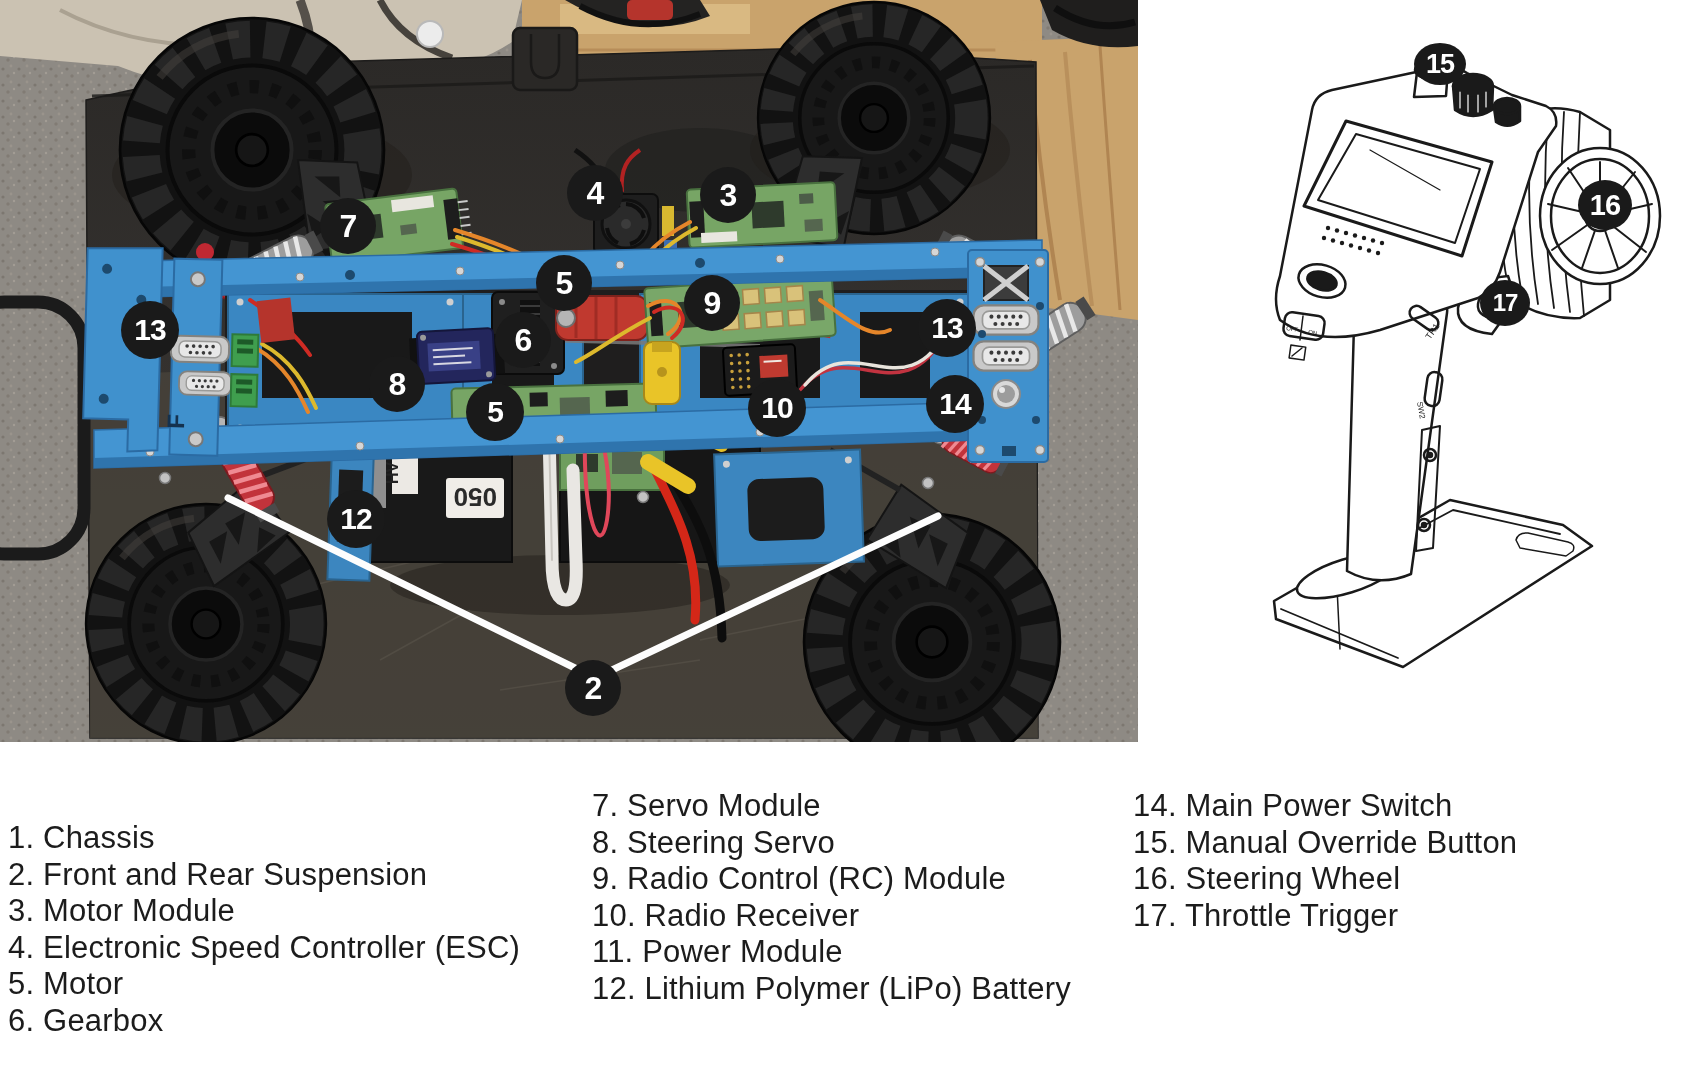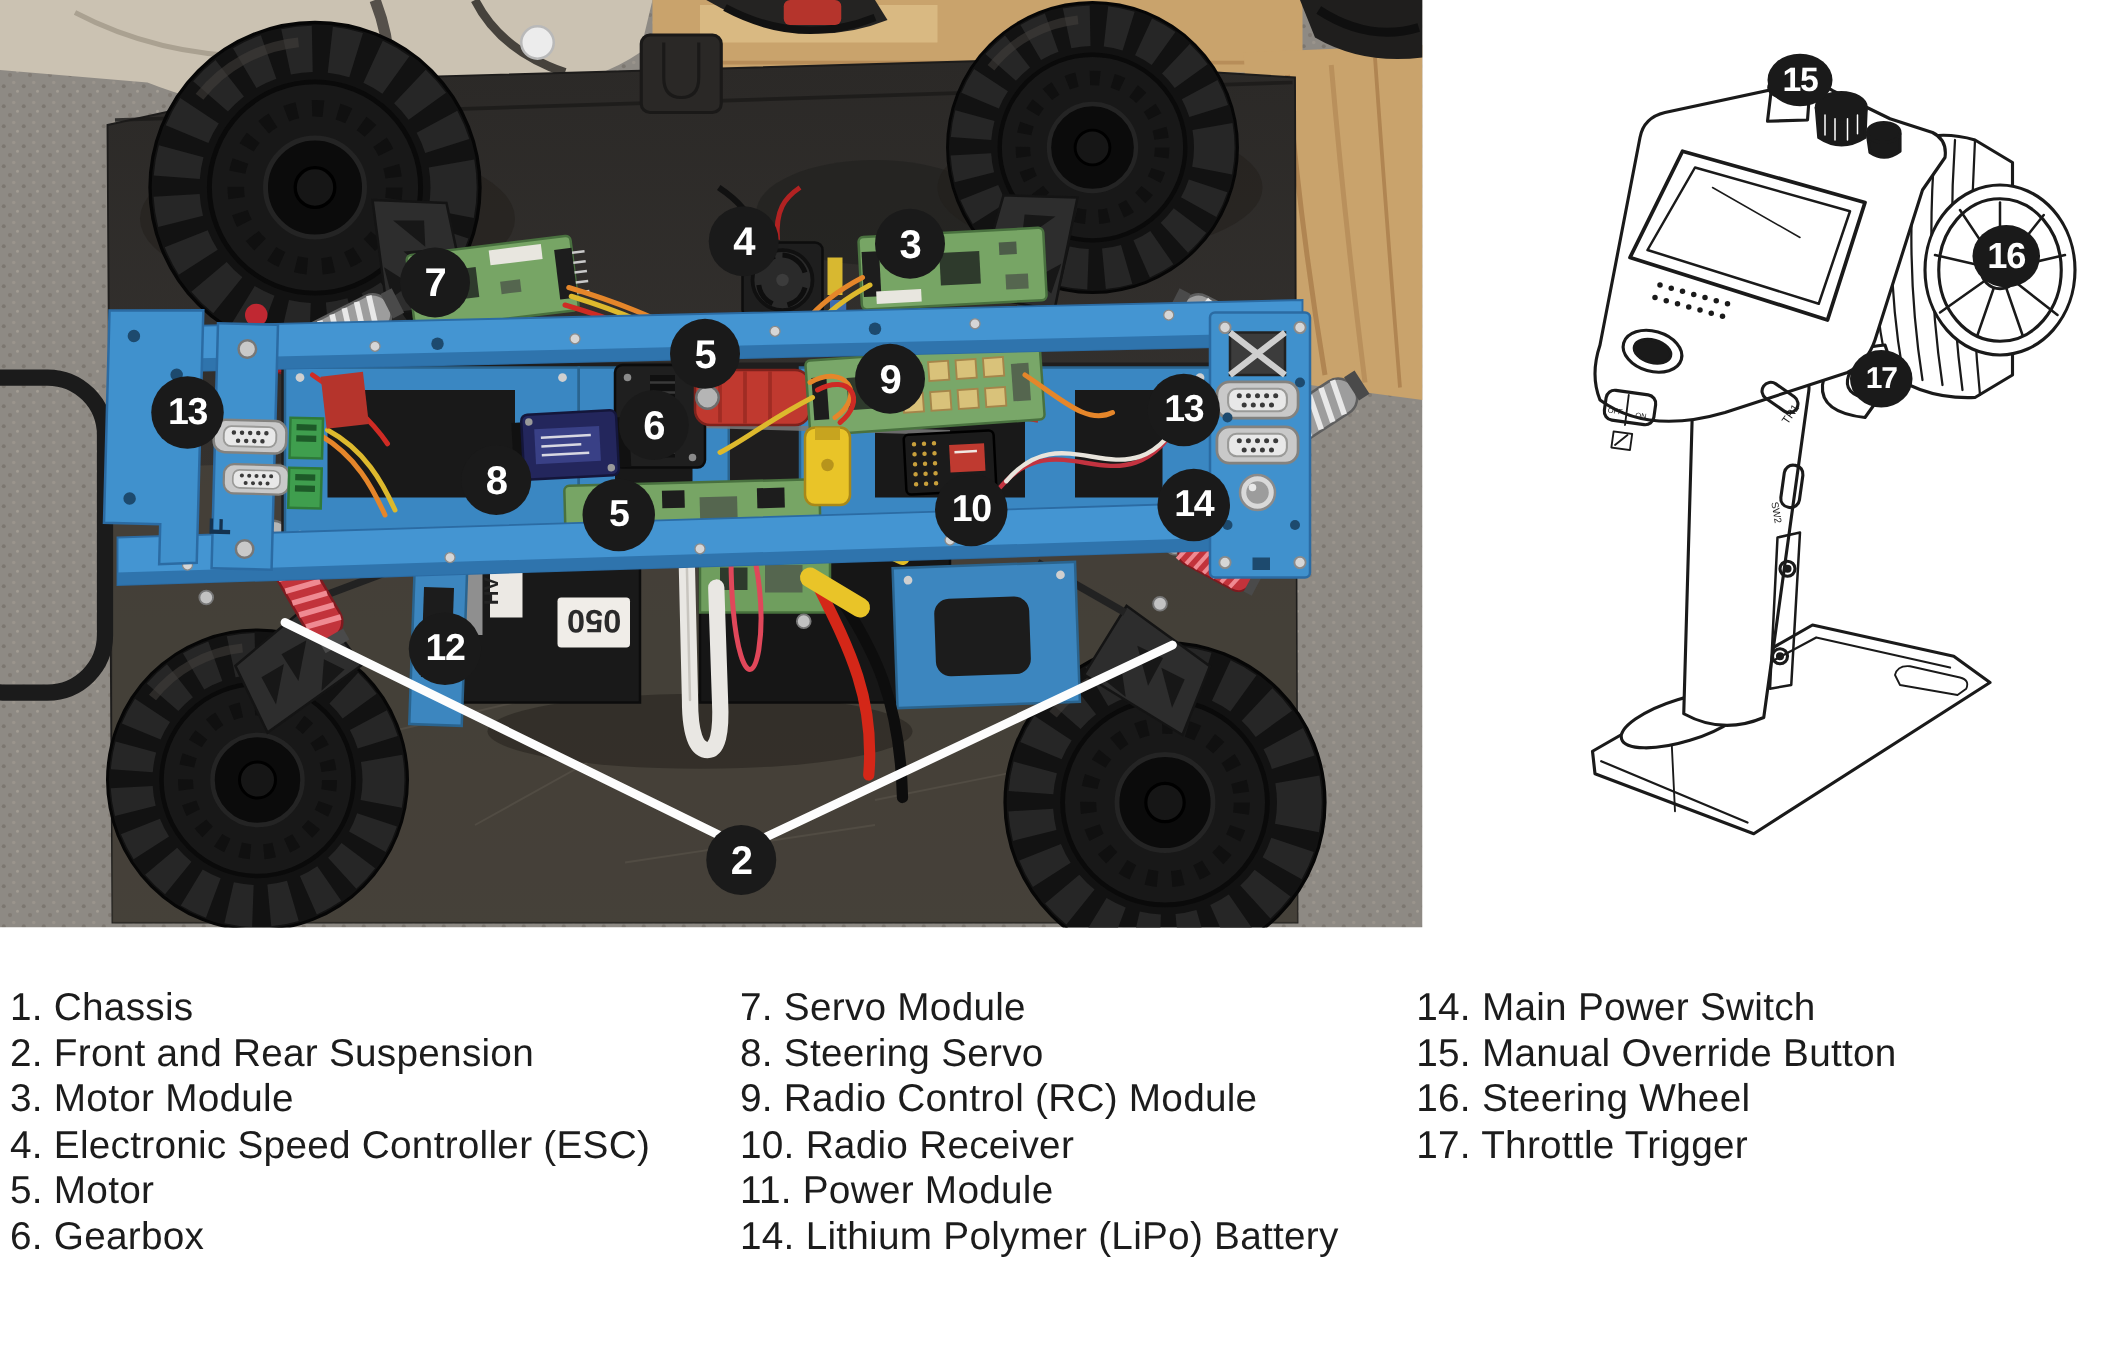--- a/index.html
+++ b/index.html
@@ -609,35 +609,35 @@
       <div class="callout" style="left: 327px; top: 490px; width: 58px; height: 58px; font-size: 30px;">12</div>
       <div class="callout" style="left: 121px; top: 301px; width: 58px; height: 58px; font-size: 30px;">13</div>
       <div class="callout" style="left: 918px; top: 299px; width: 58px; height: 58px; font-size: 30px;">13</div>
       <div class="callout" style="left: 926px; top: 375px; width: 58px; height: 58px; font-size: 30px;">14</div>
       <div class="callout" style="left: 1414px; top: 43px; width: 52px; height: 42px; font-size: 27px;">15</div>
       <div class="callout" style="left: 1578px; top: 180px; width: 54px; height: 50px; font-size: 29px;">16</div>
       <div class="callout" style="left: 1480px; top: 280px; width: 50px; height: 46px; font-size: 24px;">17</div>
     </div>
 
 <div class="legend" id="legend">
-      <div class="legend-col" style="left: 8px;">
+      <div class="legend-col" style="left: 8px; margin-top: 32px;">
         <div>1. Chassis</div>
         <div>2. Front and Rear Suspension</div>
         <div>3. Motor Module</div>
         <div>4. Electronic Speed Controller (ESC)</div>
         <div>5. Motor</div>
         <div>6. Gearbox</div>
       </div>
       <div class="legend-col" style="left: 592px;">
         <div>7. Servo Module</div>
         <div>8. Steering Servo</div>
         <div>9. Radio Control (RC) Module</div>
         <div>10. Radio Receiver</div>
         <div>11. Power Module</div>
-        <div>14. Lithium Polymer (LiPo) Battery</div>
+        <div>12. Lithium Polymer (LiPo) Battery</div>
       </div>
       <div class="legend-col" style="left: 1133px;">
         <div>14. Main Power Switch</div>
         <div>15. Manual Override Button</div>
         <div>16. Steering Wheel</div>
         <div>17. Throttle Trigger</div>
       </div>
     </div>
 
 </div>

